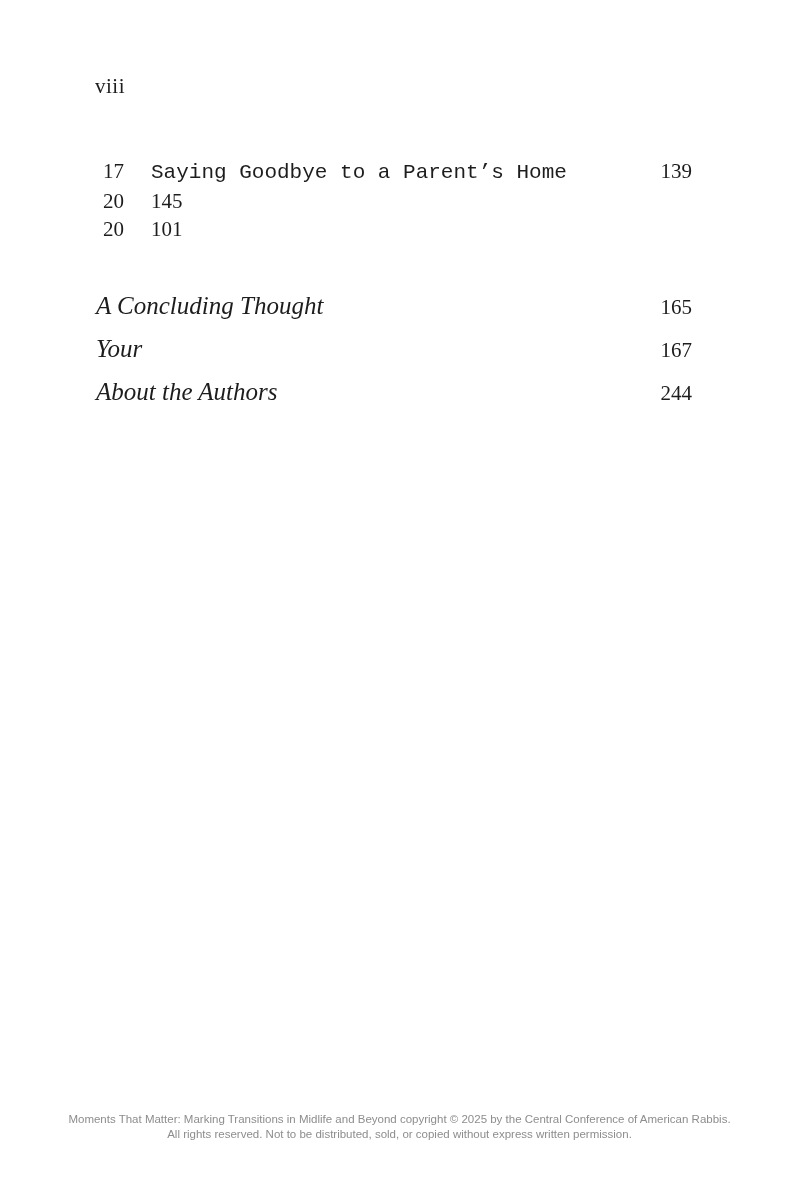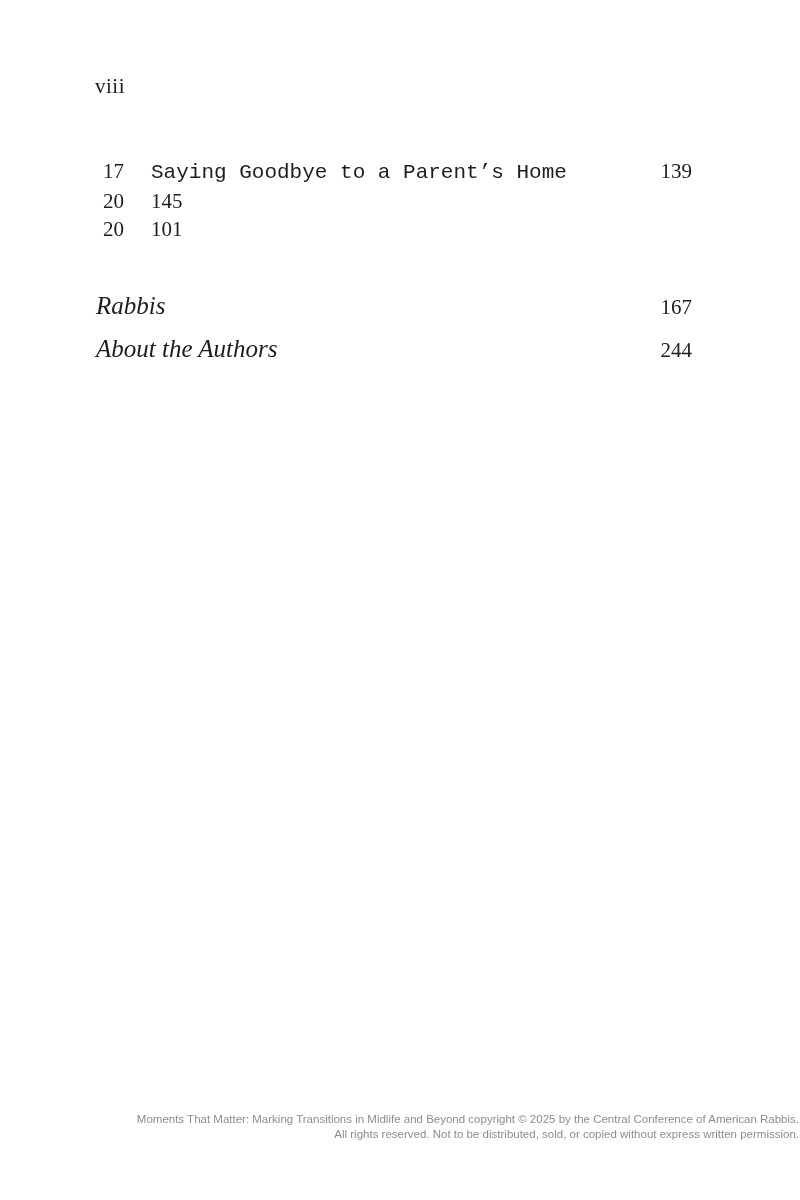--- a/index.html
+++ b/index.html
@@ -85,21 +85,21 @@
   .back-page {
     flex: 0 0 auto;
     font-size: 21px;
     text-align: right;
   }
   .footer {
     position: absolute;
     left: 0;
     right: 0;
     top: 1112px;
-    text-align: right;
+    text-align: center;
     font-family: "Liberation Sans", sans-serif;
     font-size: 11.5px;
     line-height: 15px;
     color: #8d8d8d;
   }
 </style>
 </head>
 <body>
 
 <div class="page">
@@ -118,21 +118,25 @@
       <span class="chapter-page">145</span>
     </div>
     <div class="chapter-row">
       <span class="chapter-num">20</span>
       <span class="chapter-page">101</span>
     </div>
   </div>
 
   <div class="back-matter">
     <div class="back-row">
-      <span class="back-title">Rabbis</span>
+      <span class="back-title">A Concluding Thought</span>
+      <span class="back-page">165</span>
+    </div>
+    <div class="back-row">
+      <span class="back-title">Your</span>
       <span class="back-page">167</span>
     </div>
     <div class="back-row">
       <span class="back-title">About the Authors</span>
       <span class="back-page">244</span>
     </div>
   </div>
 
   <div class="footer">
     <div>Moments That Matter: Marking Transitions in Midlife and Beyond copyright © 2025 by the Central Conference of American Rabbis.</div>

